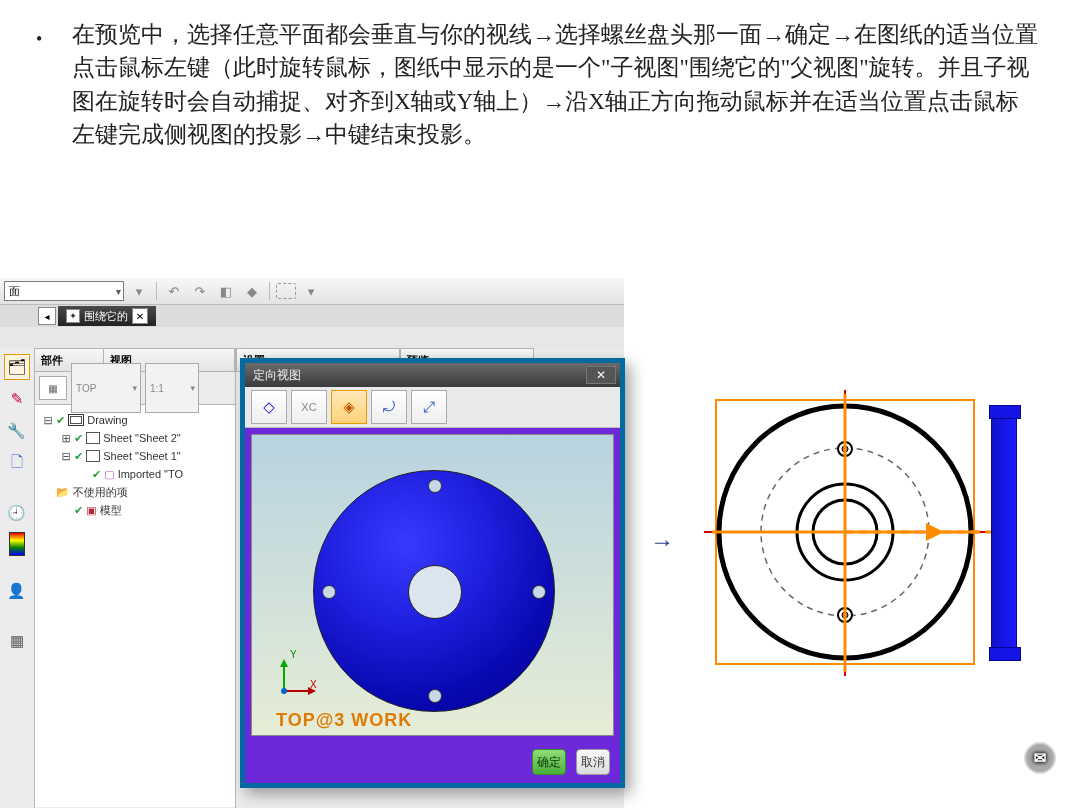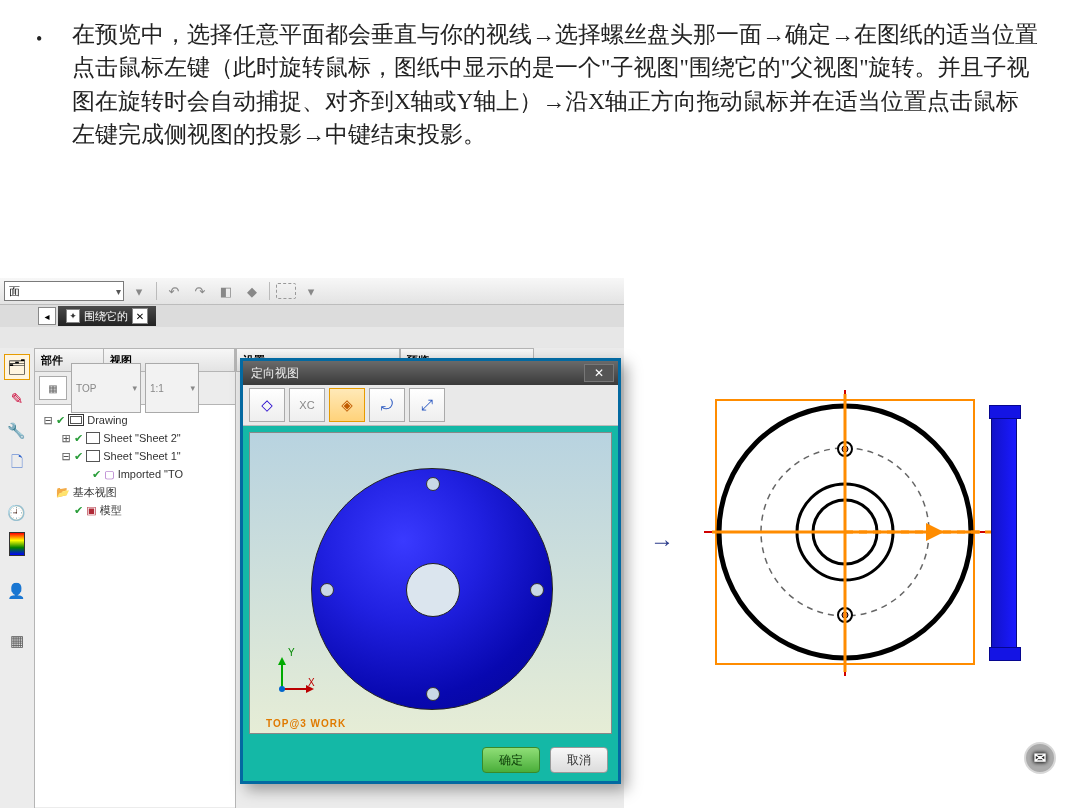--- a/index.html
+++ b/index.html
@@ -288,22 +288,22 @@
   .ch1 { width: 150px; }
   .ch2 { width: 120px; }
 
   
   .dlg {
     position: absolute;
     left: 240px;
     top: 358px;
     width: 375px;
     height: 420px;
-    background: #14b8a6;
-    border: 3px solid #0369a1;
+    background: #6d28d9;
+    border: 5px solid #0369a1;
     box-shadow: 6px 6px 14px rgba(0,0,0,0.35);
   }
   .dlg-title {
     height: 24px;
     background: linear-gradient(#6a6a6a,#3a3a3a);
     color: #eee;
     font-size: 12px;
     display: flex;
     align-items: center;
     padding: 0 8px;
@@ -395,41 +395,41 @@
     width: 36px;
     height: 36px;
     font-size: 10px;
     color: #080;
   }
   .triad .y { position: absolute; left: 12px; top: -10px; }
   .triad .x { position: absolute; left: 32px; top: 20px; color: #b00; }
   .triad svg { position: absolute; left: 0; top: 0; }
   .dlg-label {
     position: absolute;
-    left: 16px;
+    left: 24px;
     bottom: 4px;
-    font-size: 10px;
+    font-size: 18px;
     color: #e07a00;
     font-weight: bold;
     letter-spacing: 1px;
   }
   .dlg-buttons {
     position: absolute;
     right: 10px;
     bottom: 8px;
     display: flex;
     gap: 10px;
   }
   .dlg-ok, .dlg-cancel {
     height: 24px;
     border-radius: 4px;
     font-size: 12px;
     display: flex;
     align-items: center;
-    padding: 0 16px;
+    padding: 0 4px;
   }
   .dlg-ok {
     background: linear-gradient(#8fde77,#4aae3a);
     border: 1px solid #3a8a2a;
     color: #0a3a05;
   }
   .dlg-cancel {
     background: linear-gradient(#f8f8f8,#dcdcdc);
     border: 1px solid #999;
     color: #333;
@@ -587,21 +587,21 @@
         </div>
         <div class="tree-row tree-ind2">
           <span class="tw"></span>
               <span class="chk">✔</span>
               <span style="color:#a05ac0;">▢</span>
           <span>Imported "TO</span>
         </div>
         <div class="tree-row tree-ind0">
           <span class="tw"></span>
               <span class="ico-folder">📂</span>
-          <span>基本视图</span>
+          <span>不使用的项</span>
         </div>
         <div class="tree-row tree-ind1">
           <span class="tw"></span>
               <span class="chk">✔</span>
               <span class="ico-model">▣</span>
           <span>模型</span>
         </div>
       </div>
     </div>
 

